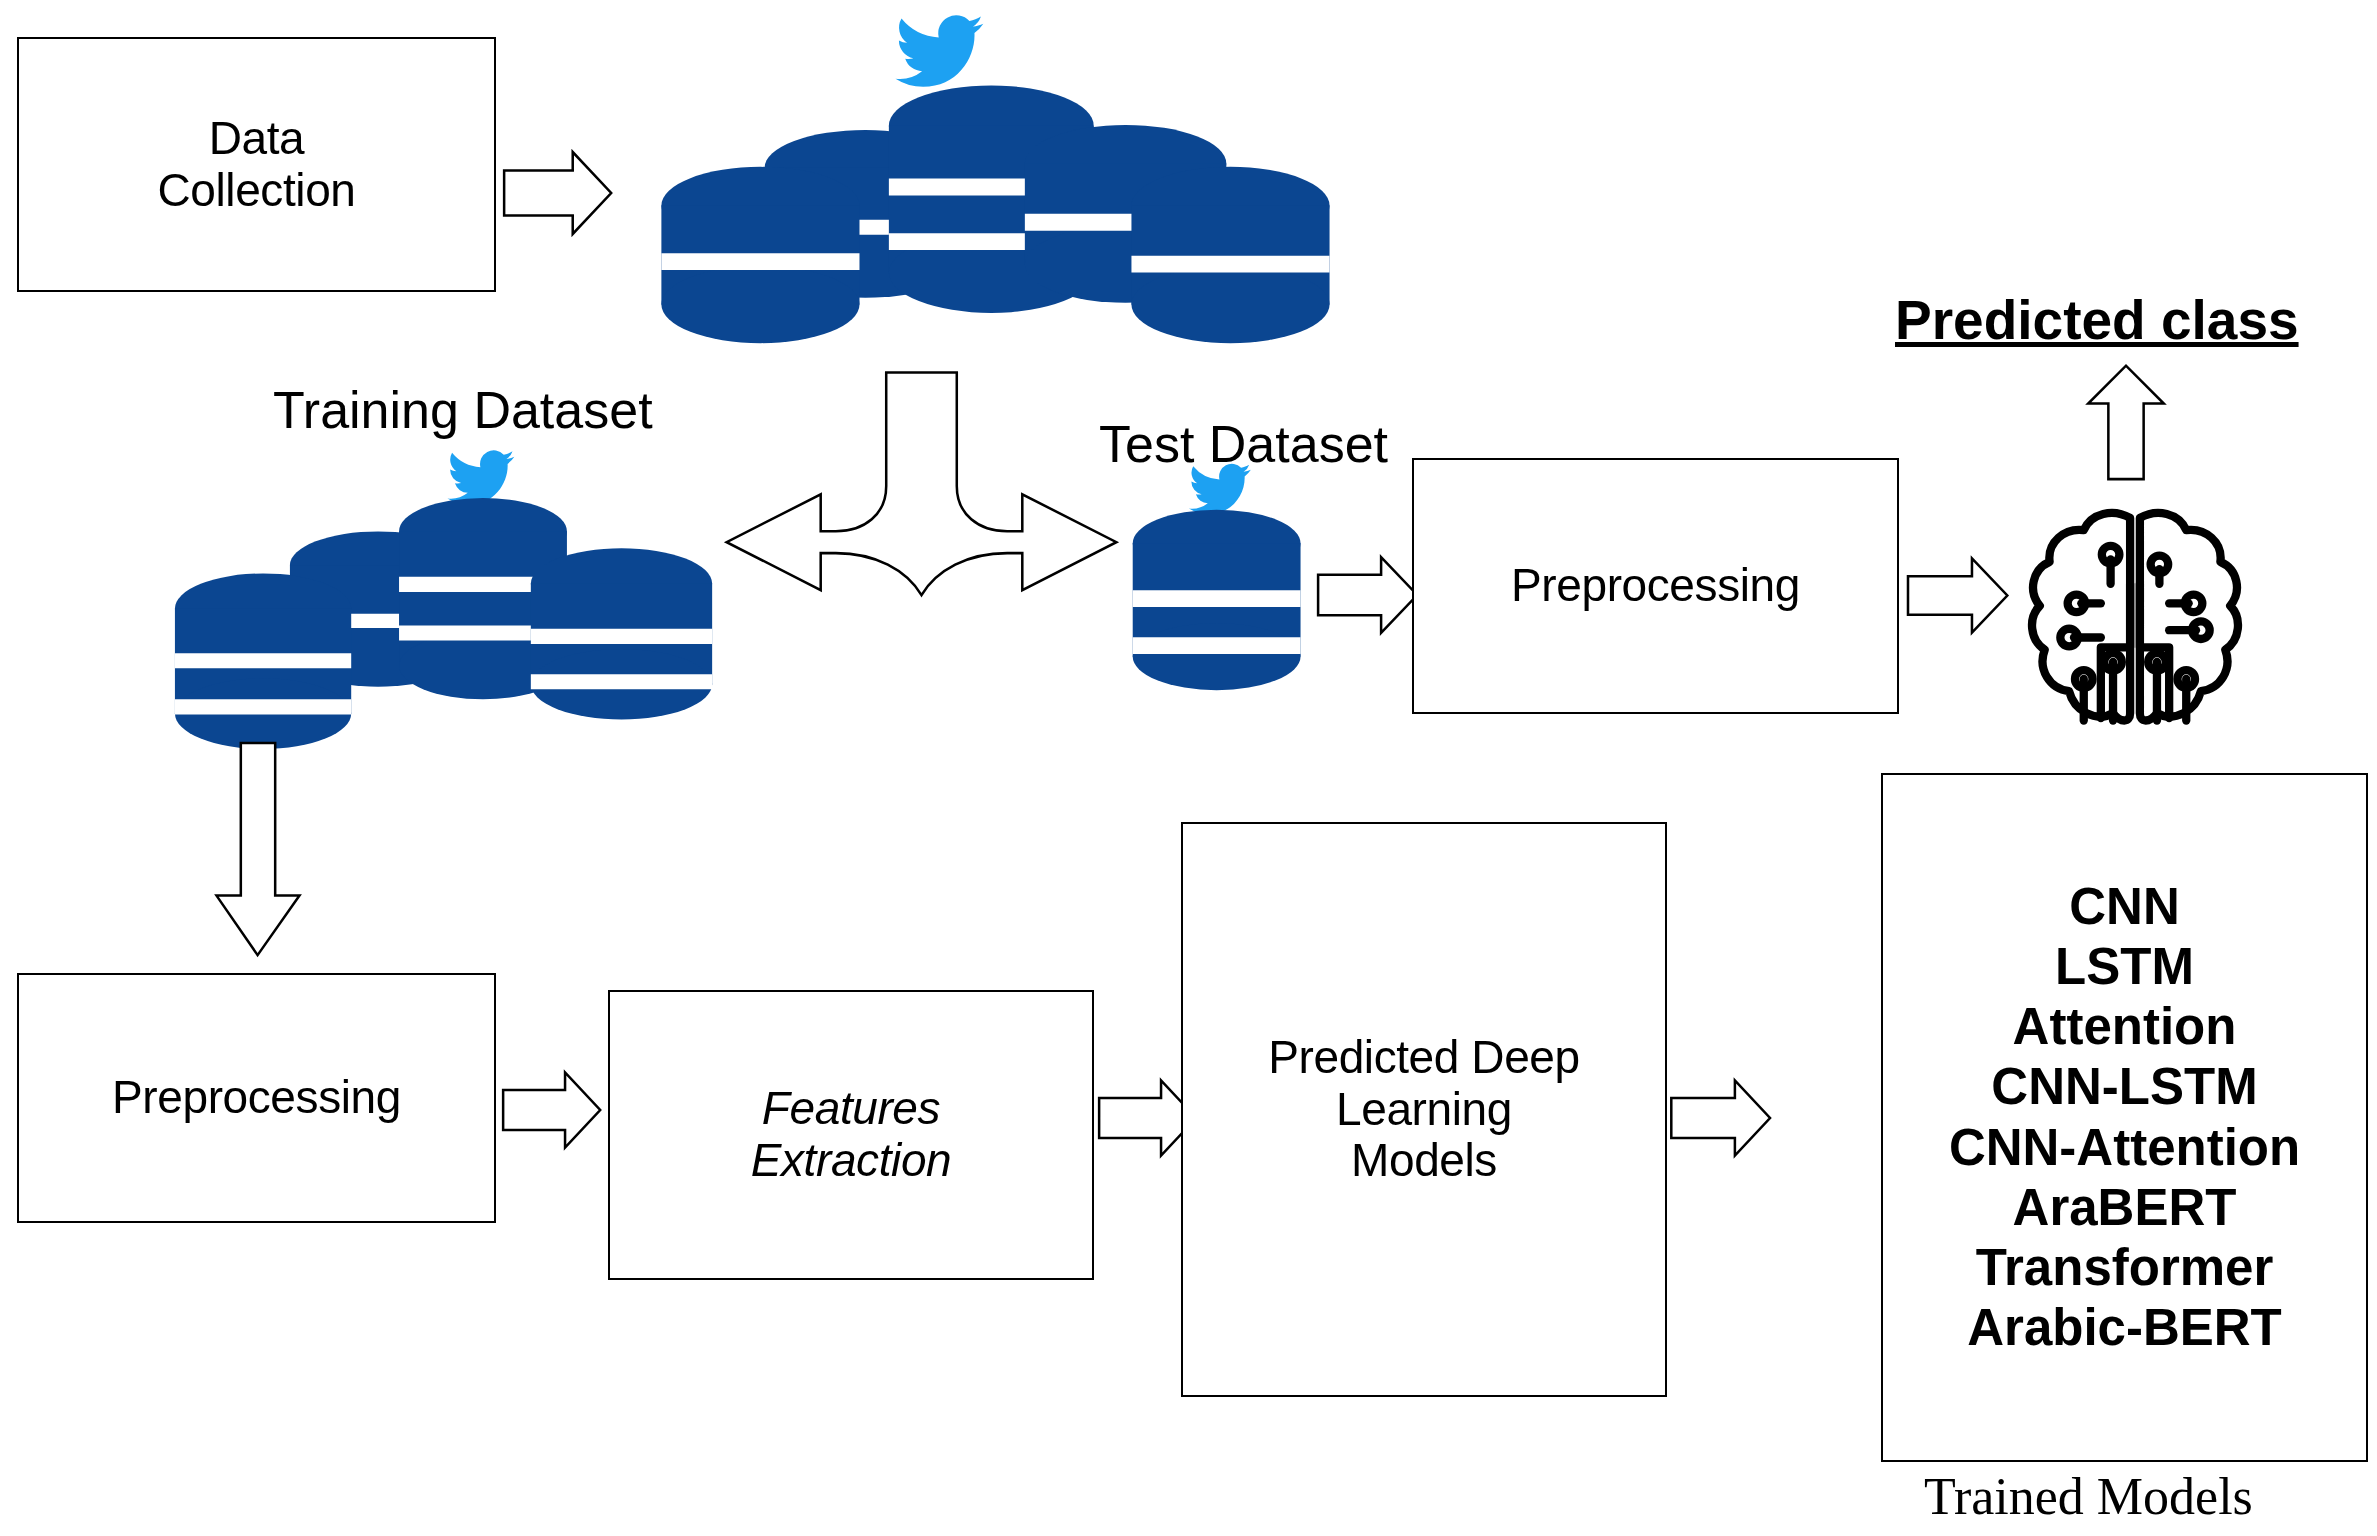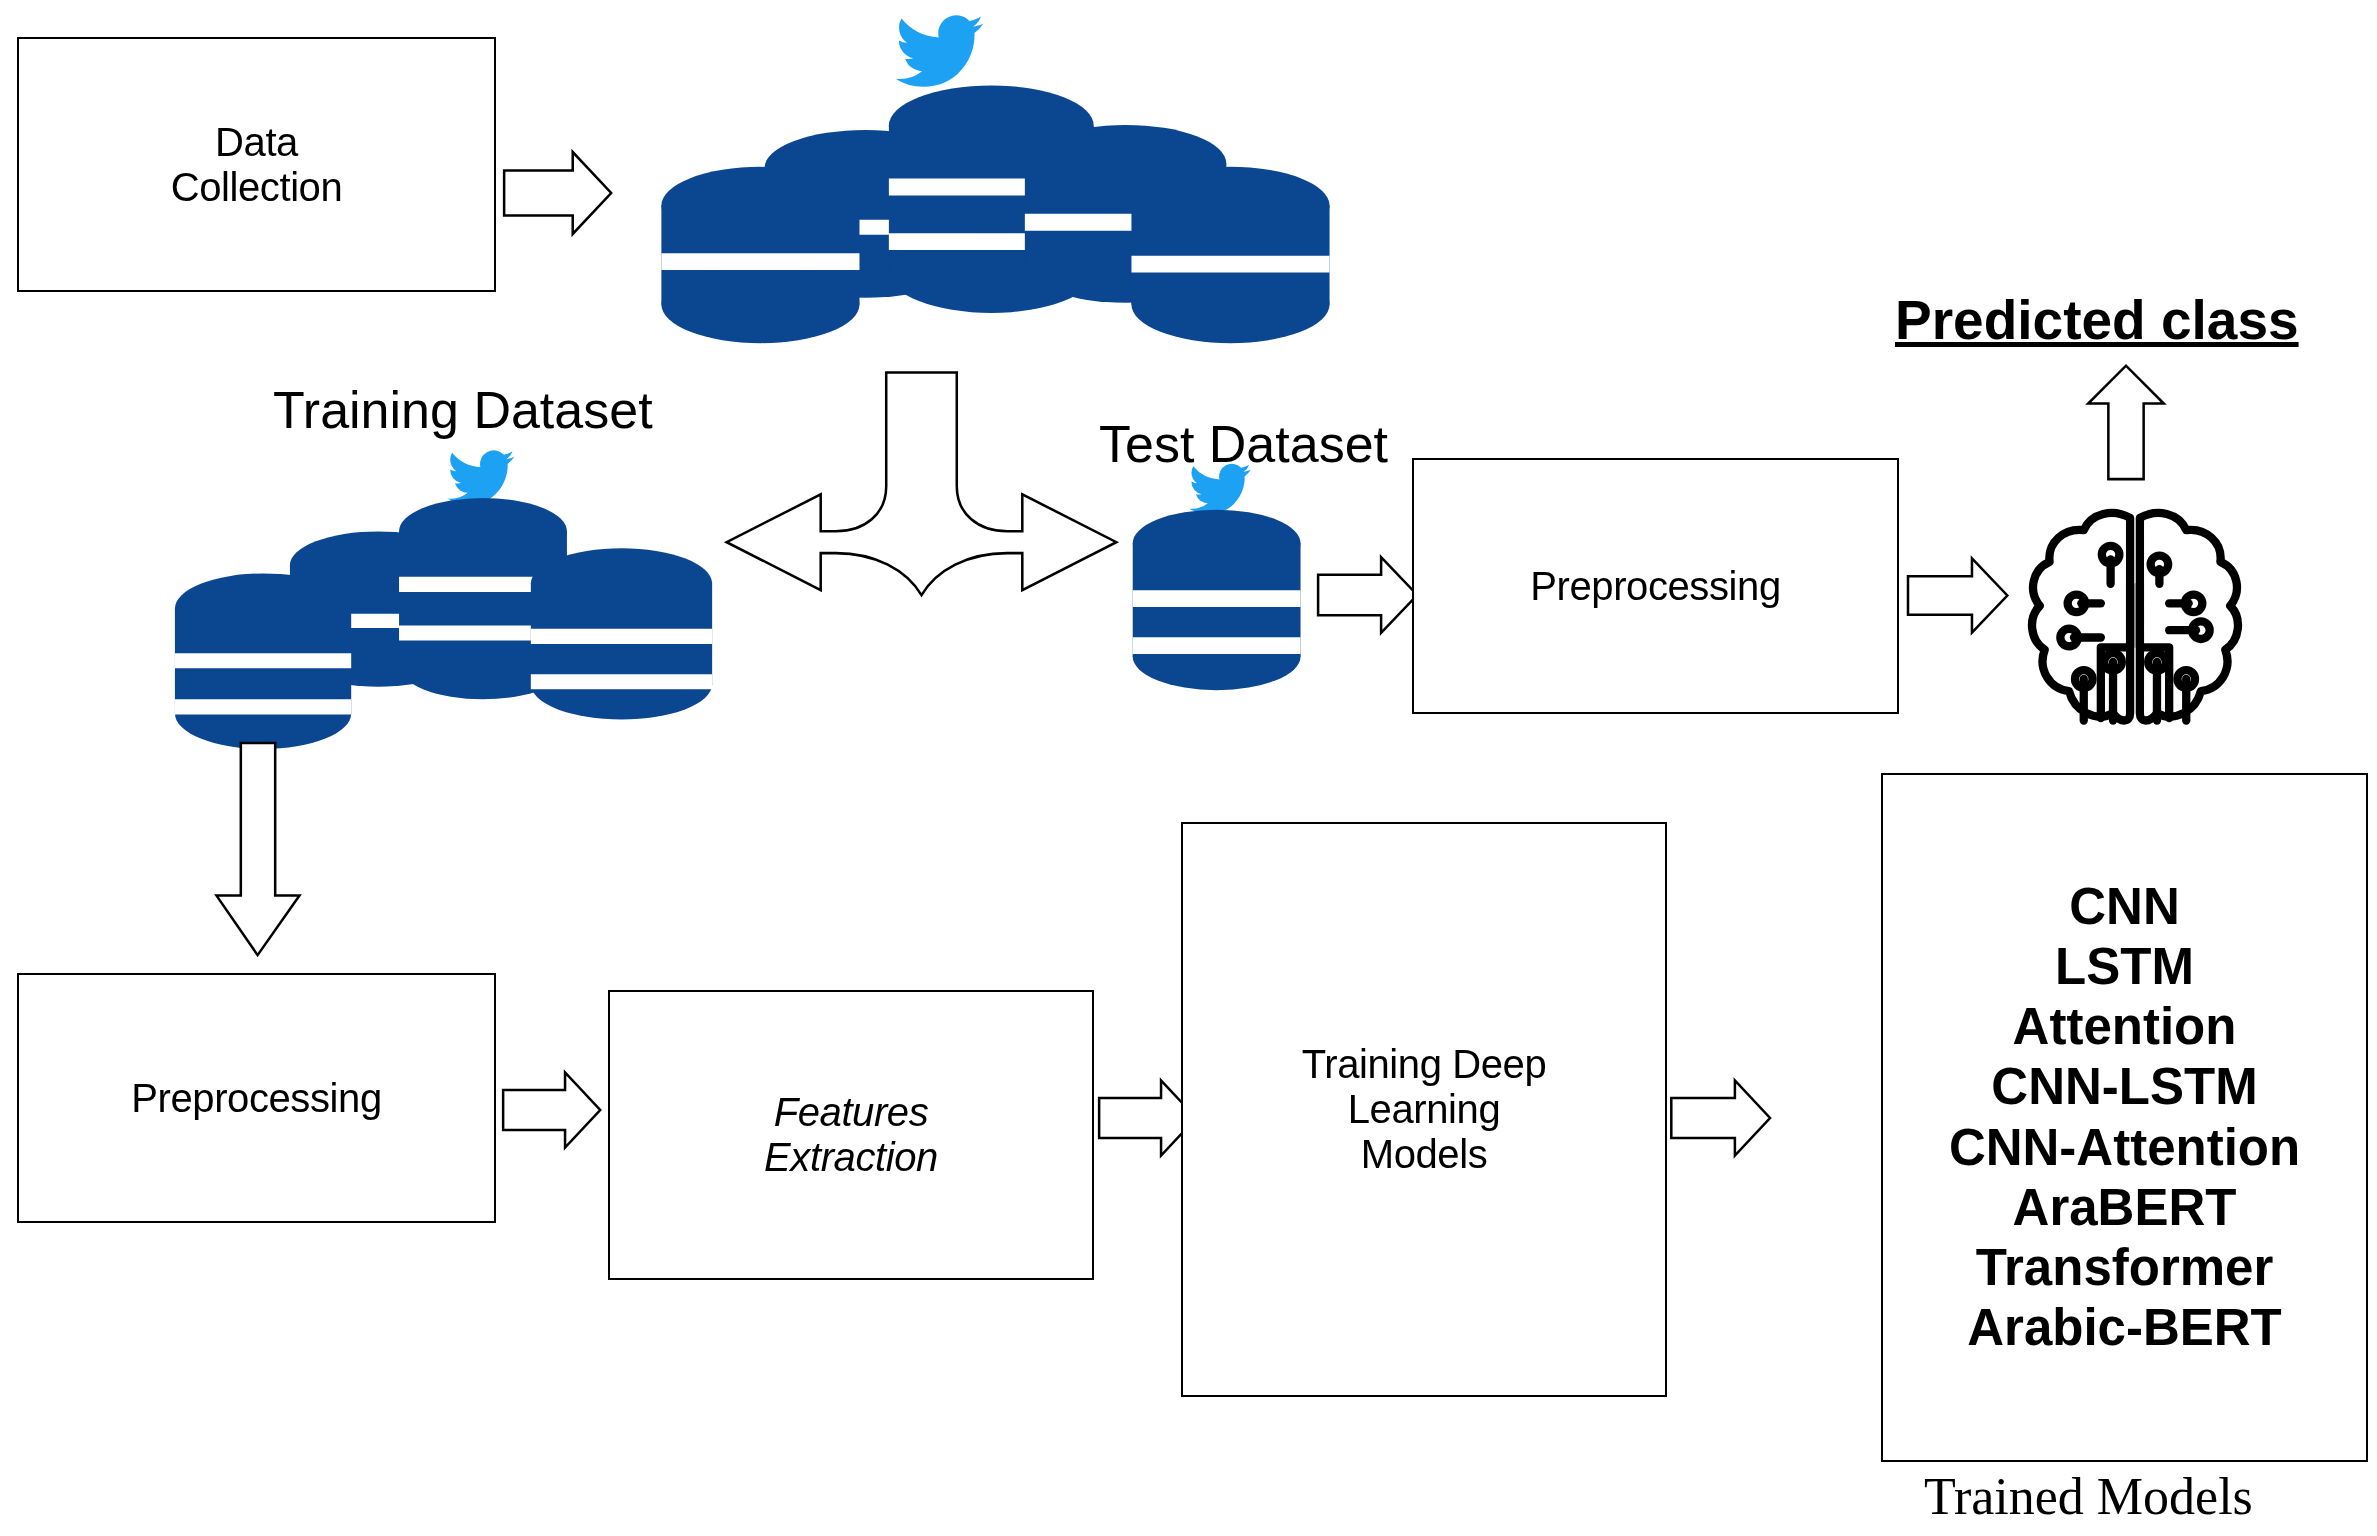--- a/index.html
+++ b/index.html
@@ -2,21 +2,21 @@
 <html style="font-size:13.4px"><head>
 <meta charset="utf-8">
 <style>
   html,body{margin:0;padding:0;background:#fff;}
   body{width:2377px;height:1536px;position:relative;overflow:hidden;
        font-family:"Liberation Sans","DejaVu Sans",sans-serif;color:#000;}
   #stage{position:absolute;left:0;top:0;width:2377px;height:1536px;}
 
   .box{position:absolute;border:2.5px solid #000;background:#fff;box-sizing:border-box;
        display:flex;align-items:center;justify-content:center;text-align:center;}
-  .box .txt{font-size:40px;line-height:1.12;font-weight:400;letter-spacing:-0.4px;}
+  .box .txt{font-size:46px;line-height:1.12;font-weight:400;letter-spacing:-0.4px;}
 
   .label{position:absolute;font-size:52px;line-height:1.1;white-space:nowrap;}
   .label.bold{font-weight:bold;text-decoration:underline;}
 
   .arrow-svg{position:absolute;overflow:visible;}
   .arrow-svg path{fill:#fff;stroke:#000;stroke-width:3;}
 
   .dbstack{position:absolute;}
   .dbstack svg{display:block;overflow:visible;}
 
@@ -256,21 +256,21 @@
       <span>Extraction</span>
     </div>
   </div>
 
   <svg class="arrow-svg" style="left:1099px;top:1077px;" width="99" height="82" viewBox="0 0 118 98">
     <path d="M0 25 L74 25 L74 4 L116 49 L74 94 L74 73 L0 73 Z"></path>
   </svg>
 
   <div class="box" style="left:1181px;top:822px;width:486px;height:575px;">
     <div class="txt">
-      <span>Training Deep</span><br>
+      <span>Predicted Deep</span><br>
       <span>Learning</span><br>
       <span>Models</span>
     </div>
   </div>
 
   <svg class="arrow-svg" style="left:1671px;top:1077px;" width="101" height="82" viewBox="0 0 120 98">
     <path d="M0 25 L76 25 L76 4 L118 49 L76 94 L76 73 L0 73 Z"></path>
   </svg>
 
   <div class="box" style="left:1881px;top:773px;width:487px;height:689px;">

